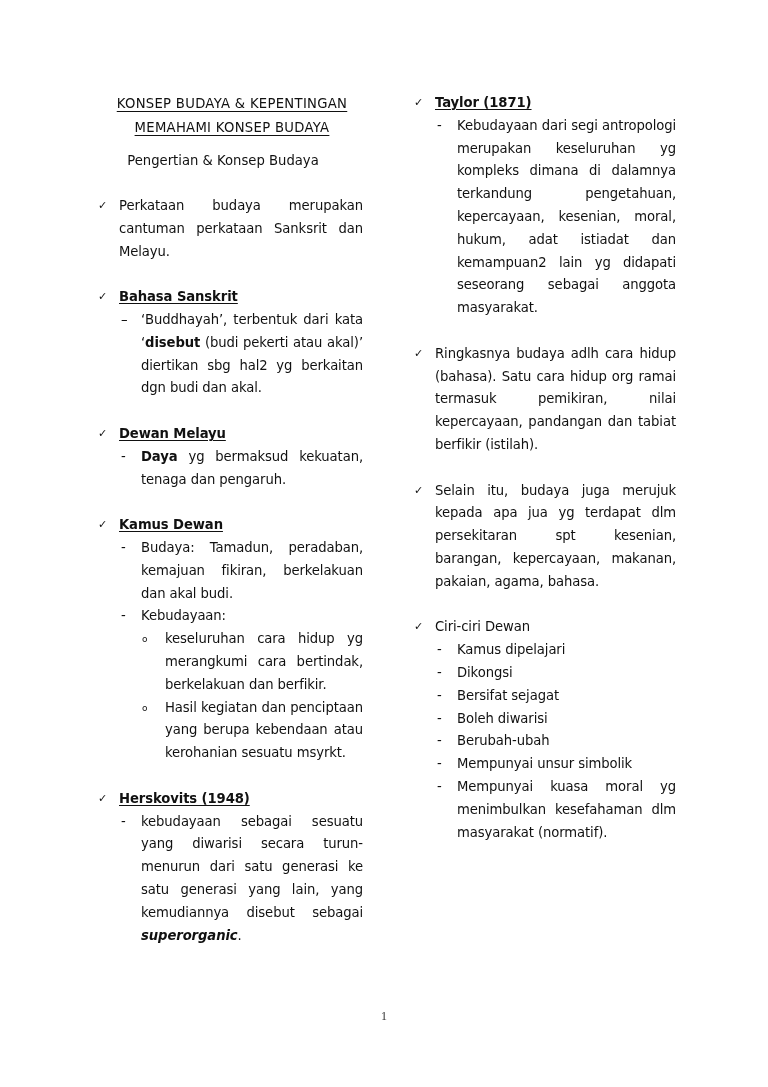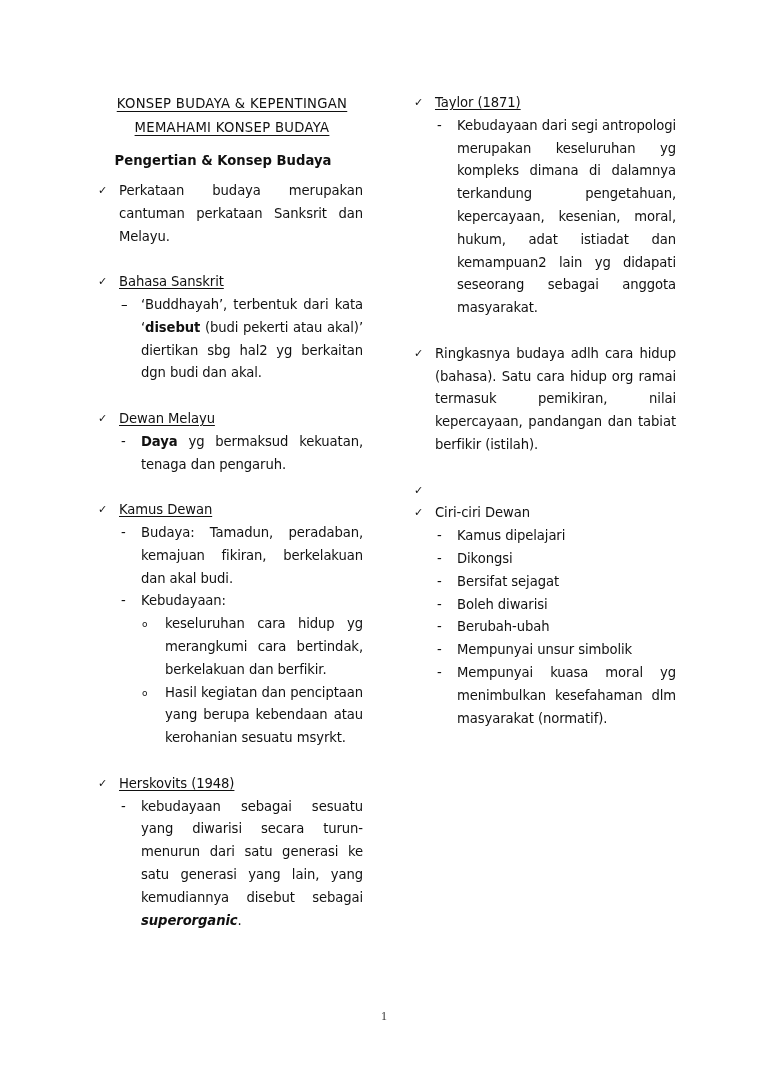--- a/index.html
+++ b/index.html
@@ -43,35 +43,35 @@
       letter-spacing: 0.3px;
       padding-left: 4px;
     }
     .title span {
       text-decoration: underline;
       text-underline-offset: 3px;
     }
     .subtitle {
       font-size: 13.2px;
       line-height: 22px;
-      font-weight: bold;
+      font-weight: normal;
       text-align: center;
-      margin: 10px 0 8px 0;
+      margin: 10px 0 23px 0;
       padding-right: 14px;
     }
 
     .item { position: relative; padding-left: 22px; }
     .item .check {
       position: absolute;
       left: 1px;
       top: 0;
       font-size: 11px;
       line-height: 22.8px;
     }
-    .u { text-decoration: underline; text-underline-offset: 2px; }
+    .u { text-decoration: underline; text-underline-offset: 2px; font-weight: bold; }
 
     .sub { position: relative; padding-left: 38px; margin-left: -16px; }
     .sub .dash {
       position: absolute;
       left: 18px;
       top: 0;
       line-height: 22.8px;
     }
     .subsub { position: relative; padding-left: 46px; margin-left: -22px; }
     .subsub .circ {
@@ -186,20 +186,21 @@
 
     <div class="item text justify">
       <span class="check">✓</span>
       <span>Ringkasnya budaya adlh cara hidup (bahasa). Satu cara hidup org ramai termasuk pemikiran, nilai kepercayaan, pandangan dan tabiat berfikir (istilah).</span>
     </div>
 
     <div class="gap"></div>
 
     <div class="item text justify">
       <span class="check">✓</span>
+      <span>Selain itu, budaya juga merujuk kepada apa jua yg terdapat dlm persekitaran spt kesenian, barangan, kepercayaan, makanan, pakaian, agama, bahasa.</span>
     </div>
 
     <div class="gap"></div>
 
     <div class="item text">
       <span class="check">✓</span>
       <span>Ciri-ciri Dewan</span>
       <div class="sub">
         <span class="dash">-</span>
         <span>Kamus dipelajari</span>

